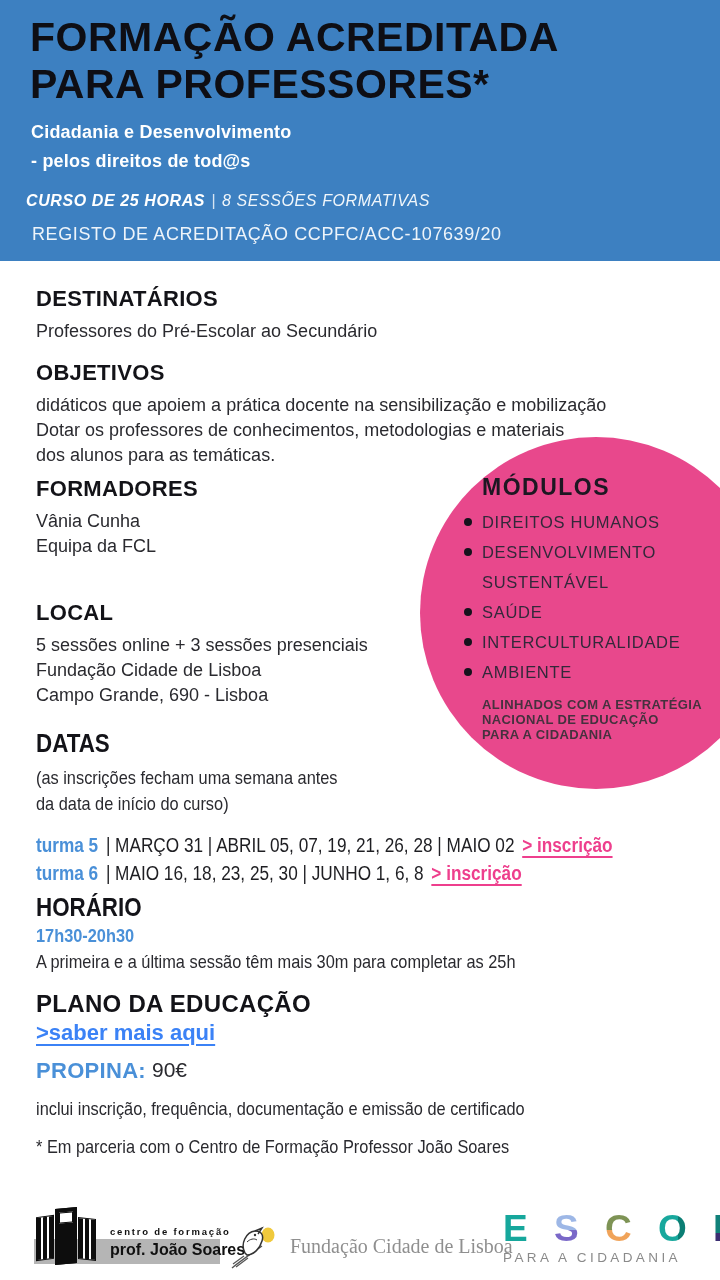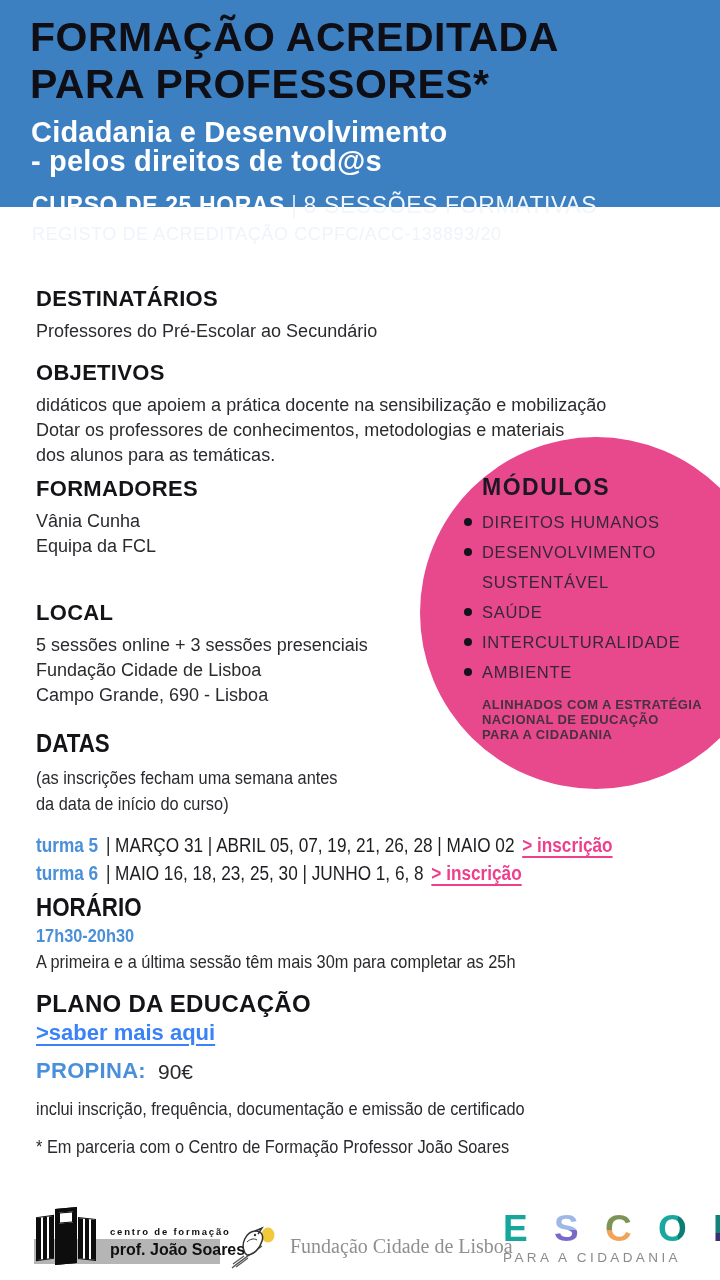--- a/index.html
+++ b/index.html
@@ -1,25 +1,25 @@
 <!DOCTYPE html>
 <html><head>
 <meta charset="utf-8">
 <style>
   html,body{margin:0;padding:0;background:#fff;}
   .poster{position:relative;width:720px;height:1280px;background:#ffffff;overflow:hidden;
           font-family:"Liberation Sans","DejaVu Sans",sans-serif;color:#232327;}
 
   
-  .header{position:absolute;left:0;top:0;width:720px;height:207px;background:#3d80c1;}
+  .header{position:absolute;left:0;top:0;width:720px;height:261px;background:#3d80c1;}
   .h-title{position:absolute;left:30px;top:14px;font-size:41px;line-height:47px;
            font-weight:800;color:#0e0e14;letter-spacing:.5px;}
-  .h-sub{position:absolute;left:31px;top:118px;font-size:29px;line-height:29px;
+  .h-sub{position:absolute;left:31px;top:118px;font-size:18px;line-height:29px;
          font-weight:700;color:#ffffff;letter-spacing:.2px;}
-  .h-meta1{position:absolute;left:32px;top:192px;font-size:23px;color:#f0f6fb;letter-spacing:.6px;}
+  .h-meta1{position:absolute;left:26px;top:192px;font-size:16px;color:#f0f6fb;letter-spacing:.6px;font-style:italic;}
   .h-meta1 .strong{font-weight:700;color:#ffffff;}
   .h-meta1 .sep{font-weight:300;opacity:.85;padding:0 6px;}
   .h-meta2{position:absolute;left:32px;top:224px;font-size:18px;font-weight:300;
            color:#eef4fa;letter-spacing:.6px;}
 
   
   .sec{position:absolute;left:36px;}
   .h2{font-size:22px;font-weight:800;color:#131318;letter-spacing:.3px;margin-bottom:7px;}
   .bline{font-size:18px;line-height:25px;color:#2a2a2f;}
 
@@ -46,21 +46,21 @@
              font-size:20px;line-height:28px;}
   .turma-label{color:#4a90d8;font-weight:700;}
   .turma-dates{color:#1e1e22;font-weight:500;}
   .ins-link{color:#ee3f8d;font-weight:800;text-decoration:underline;
             text-decoration-thickness:2px;text-underline-offset:4px;cursor:pointer;}
 
   .blue-b{color:#4a90d8;font-weight:800;}
   .pink-link{color:#3b82f6;font-weight:800;font-size:22px;text-decoration:underline;
              text-decoration-thickness:2px;text-underline-offset:4px;cursor:pointer;}
 
-  .prop-row{display:flex;align-items:flex-end;gap:12px;}
+  .prop-row{display:flex;align-items:flex-start;gap:6px;}
   .prop-h{font-size:22px;font-weight:800;color:#4a90d8;letter-spacing:.3px;}
   .prop-v{font-size:21px;color:#2a2a2f;}
 
   
   .cfjs{position:absolute;left:28px;top:1206px;width:200px;height:64px;}
   .cfjs-band{position:absolute;left:6px;top:33px;width:186px;height:25px;background:#b5b5b5;}
   .cfjs-b{position:absolute;background:repeating-linear-gradient(90deg,#0d0d0d 0 4px,#ffffff 4px 6px);
           border:1px solid #0d0d0d;}
   .cfjs-b1{left:8px;top:10px;width:16px;height:42px;transform:skewY(-8deg);}
   .cfjs-b2{left:27px;top:2px;width:20px;height:54px;transform:skewY(-5deg);background:#0d0d0d;}
@@ -106,21 +106,21 @@
       <div>FORMAÇÃO ACREDITADA</div>
       <div>PARA PROFESSORES*</div>
     </div>
     <div class="h-sub">
       <div>Cidadania e Desenvolvimento</div>
       <div>- pelos direitos de tod@s</div>
     </div>
     <div class="h-meta1">
       <span class="strong">CURSO DE 25 HORAS</span><span class="sep">|</span><span>8 SESSÕES FORMATIVAS</span>
     </div>
-    <div class="h-meta2">REGISTO DE ACREDITAÇÃO CCPFC/ACC-138893/20</div>
+    <div class="h-meta2">REGISTO DE ACREDITAÇÃO CCPFC/ACC-107639/20</div>
   </div>
 
   <div class="circle"></div>
   <div class="modules">
     <div class="m-title">MÓDULOS</div>
     <div class="m-item">
       <span class="dot"></span>
       <span>DIREITOS HUMANOS</span>
     </div>
     <div class="m-item">

